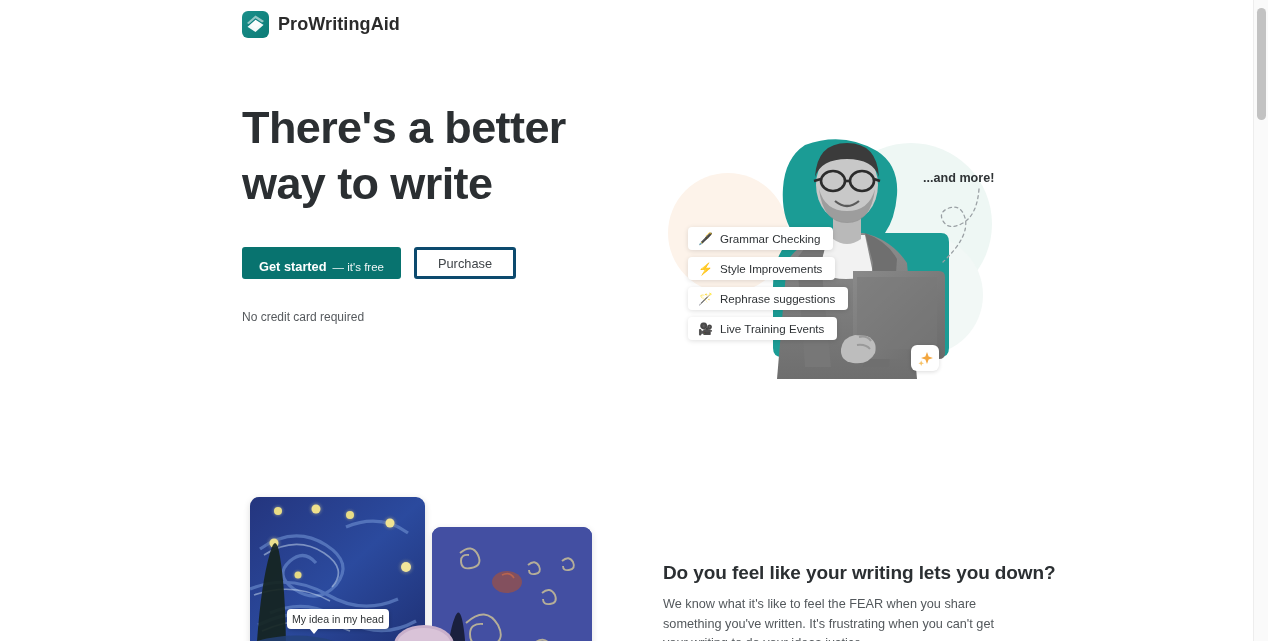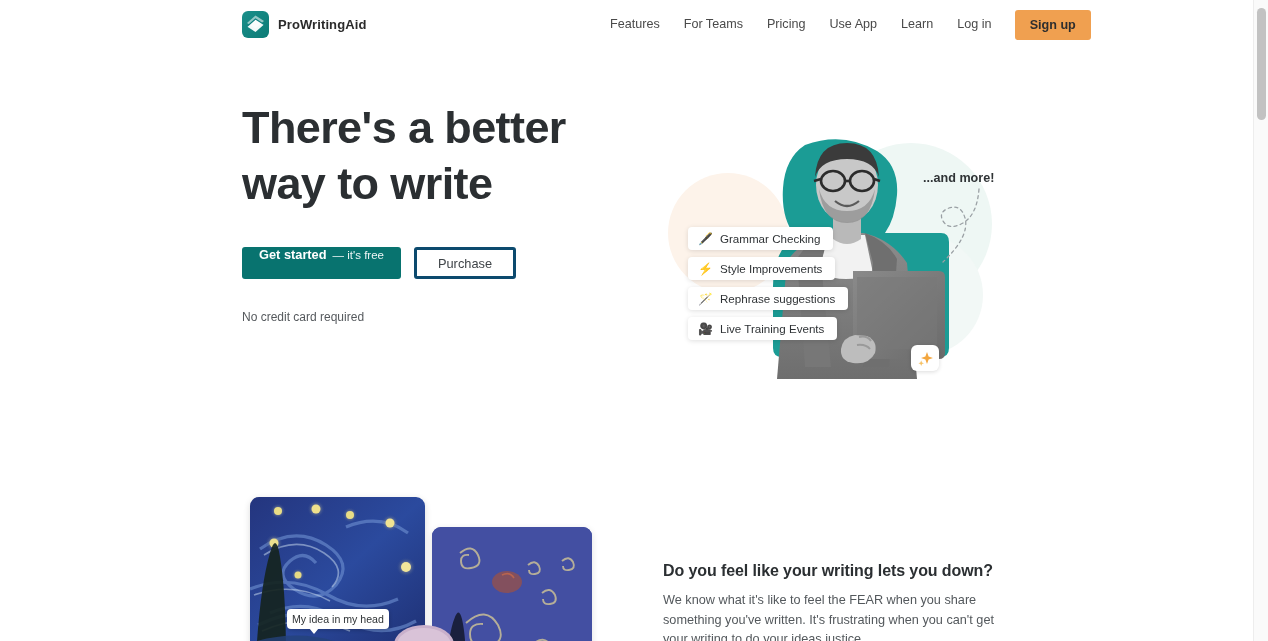--- a/index.html
+++ b/index.html
@@ -49,21 +49,21 @@
     border-radius: 6px;
     background: #0d8080;
     background: linear-gradient(135deg, #1a8f8a 0%, #0c7b76 100%);
     position: relative;
     flex: 0 0 auto;
     overflow: hidden;
   }
   .logo-mark svg { display: block; width: 27px; height: 27px; }
 
   .brand-name {
-    font-size: 13px;
+    font-size: 18px;
     font-weight: 700;
     color: #2b2b2b;
     letter-spacing: 0.1px;
     white-space: nowrap;
   }
 
   .nav {
     position: absolute;
     left: 598px;
     top: 0;
@@ -127,21 +127,21 @@
     align-items: center;
     gap: 13px;
   }
 
   .btn-primary {
     background: #08736f;
     color: #ffffff;
     border: none;
     border-radius: 3px;
     height: 32px;
-    padding: 0 17px;
+    padding: 12px 17px;
     font-size: 12.8px;
     cursor: pointer;
     font-family: inherit;
     display: inline-flex;
     align-items: baseline;
     gap: 6px;
     white-space: nowrap;
   }
   .btn-primary .strong { font-weight: 700; }
   .btn-primary .light { font-weight: 400; font-size: 11.5px; opacity: .93; }
@@ -327,21 +327,21 @@
     z-index: 4;
   }
 
   .lower-right {
     position: absolute;
     left: 663px;
     top: 562px;
     width: 360px;
   }
   .lr-title {
-    font-size: 16px;
+    font-size: 19px;
     font-weight: 700;
     color: #2b2f32;
     letter-spacing: -0.1px;
     white-space: nowrap;
   }
   .lr-body {
     margin-top: 11px;
     font-size: 12.7px;
     line-height: 19.5px;
     color: #53585c;
@@ -379,29 +379,20 @@
       <span class="logo-mark">
         <svg viewBox="0 0 27 27" xmlns="http://www.w3.org/2000/svg">
           <path d="M5 15.5 L13.5 8 L22 13.5 L13.5 21 Z" fill="#ffffff" opacity="0.95"></path>
           <path d="M5 12 L13.5 4.5 L22 10 L13.5 17.5 Z" fill="#ffffff" opacity="0.55"></path>
           <path d="M5 15.5 L13.5 8 L22 13.5" fill="none" stroke="#0d8080" stroke-width="1.1"></path>
         </svg>
       </span>
       <span class="brand-name">ProWritingAid</span>
     </a>
 
-    <nav class="nav">
-      <a class="nav-link" href="#">Features</a>
-      <a class="nav-link" href="#">For Teams</a>
-      <a class="nav-link" href="#">Pricing</a>
-      <a class="nav-link" href="#">Use App</a>
-      <a class="nav-link" href="#">Learn</a>
-      <a class="nav-link" href="#">Log in</a>
-      <button class="signup-btn">Sign up</button>
-    </nav>
   </header>
 
   <section class="hero-left">
     <h1 class="hero-title">
       <span>There's a better</span><br>
       <span>way to write</span>
     </h1>
 
 
     <div class="hero-cta">

